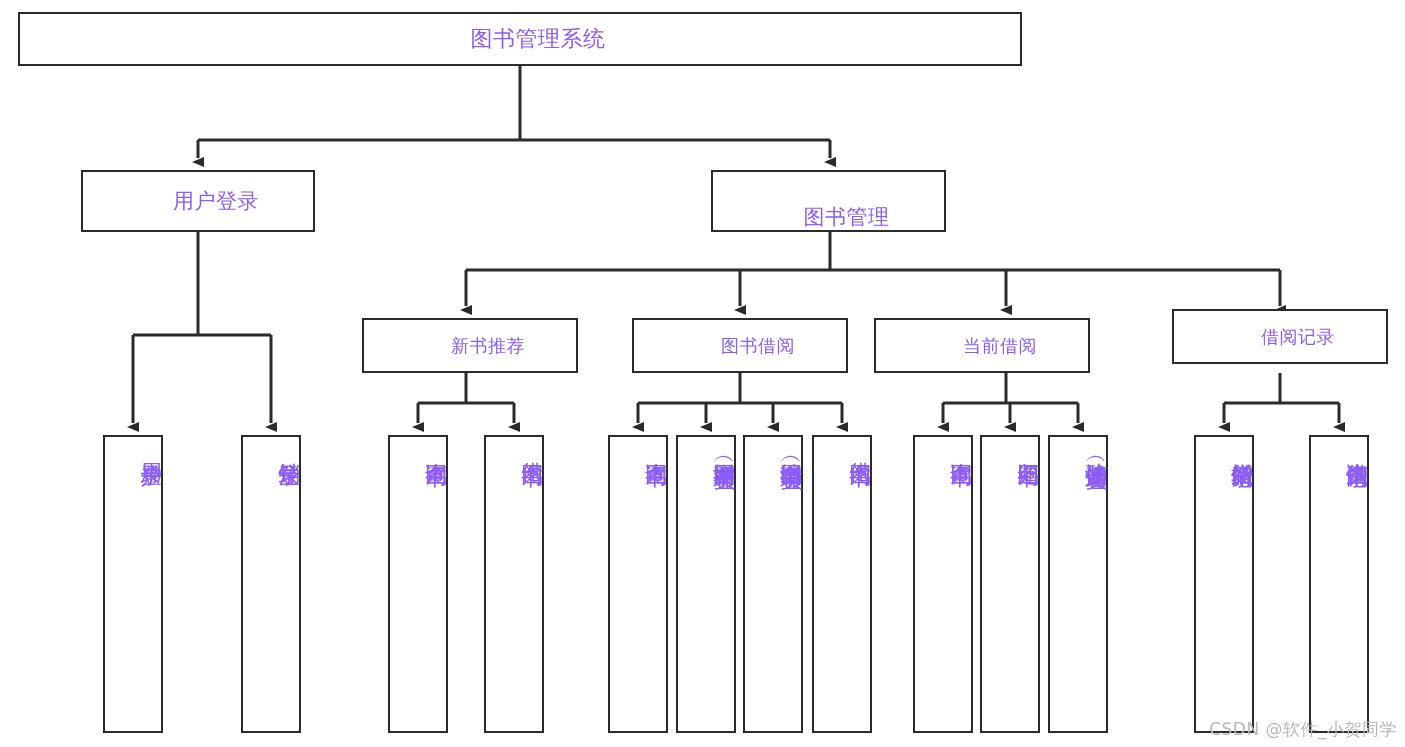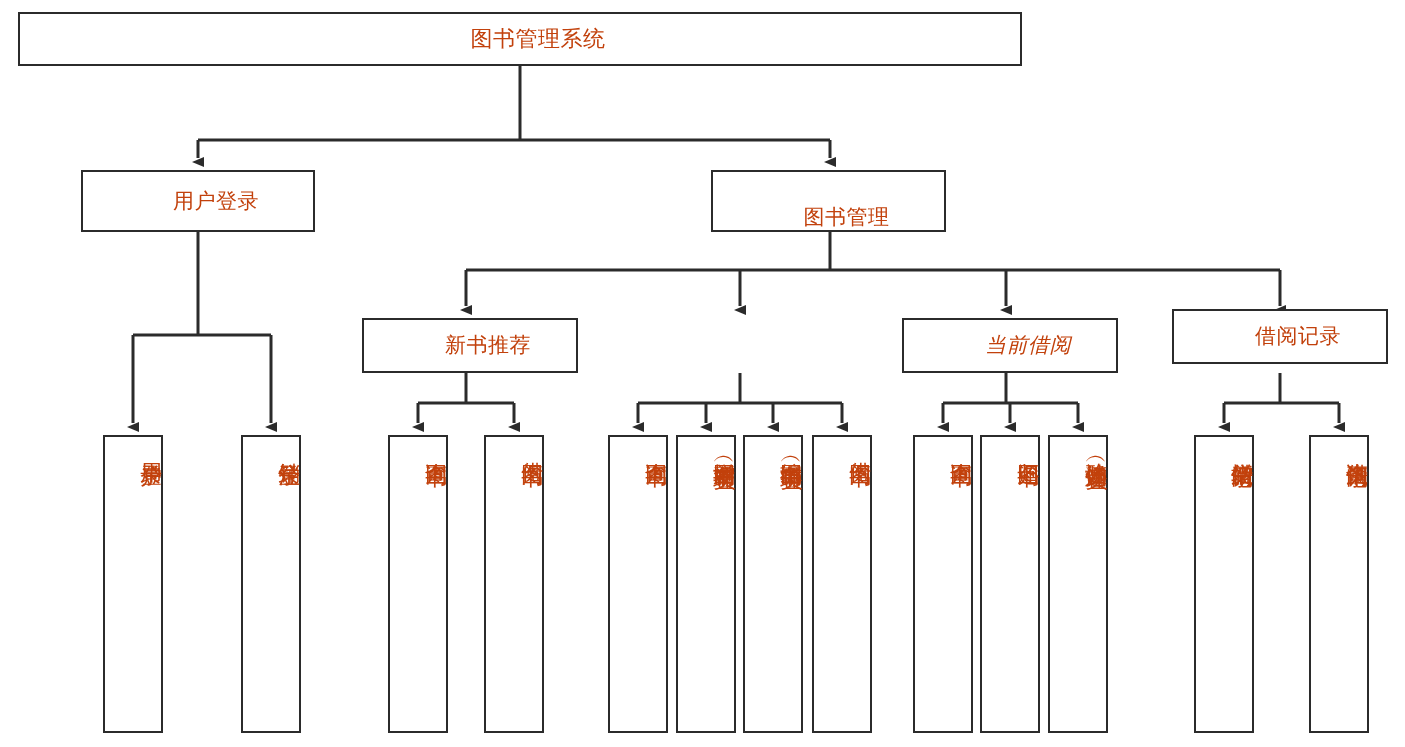--- a/index.html
+++ b/index.html
@@ -25,32 +25,32 @@
     height: 747px;
   }
   .node {
     position: absolute;
     box-sizing: border-box;
     background: #ffffff;
     border: 2px solid #2b2b2b;
     display: flex;
     align-items: center;
     justify-content: center;
-    color: #c2410c;
+    color: #8b5cf6;
     padding-left: 36px;
   }
   .node-label {
     display: block;
     text-align: center;
     line-height: 1.18;
     letter-spacing: 0.5px;
   }
   .node.root .node-label { font-size: 22px; }
   .node.lvl2 .node-label { font-size: 21px; }
-  .node.lvl3 .node-label { font-size: 21px; }
+  .node.lvl3 .node-label { font-size: 18px; }
   .node.leaf {
     align-items: flex-start;
     padding-top: 8px;
   }
   .node.leaf .node-label {
     writing-mode: vertical-rl;
     text-orientation: upright;
     font-size: 22px;
     line-height: 1.12;
     letter-spacing: 1px;
@@ -129,21 +129,24 @@
   <div class="node lvl2" style="left:81px; top:170px; width:234px; height:62px;">
     <span class="node-label">用户登录</span>
   </div>
   <div class="node lvl2" style="left:711px; top:170px; width:235px; height:62px;align-items:flex-end;">
     <span class="node-label">图书管理</span>
   </div>
 
   <div class="node lvl3" style="left:362px; top:318px; width:216px; height:55px;">
     <span class="node-label">新书推荐</span>
   </div>
-  <div class="node lvl3" style="left:902px; top:318px; width:216px; height:55px;font-style:italic;">
+  <div class="node lvl3" style="left:632px; top:318px; width:216px; height:55px;">
+    <span class="node-label">图书借阅</span>
+  </div>
+  <div class="node lvl3" style="left:874px; top:318px; width:216px; height:55px;">
     <span class="node-label">当前借阅</span>
   </div>
   <div class="node lvl3" style="left:1172px; top:309px; width:216px; height:55px;">
     <span class="node-label">借阅记录</span>
   </div>
 
   <div class="node leaf" style="left:103px; top:435px; width:60px; height:298px;">
     <span class="node-label">用户登录</span>
   </div>
   <div class="node leaf" style="left:241px; top:435px; width:60px; height:298px;">
@@ -180,14 +183,15 @@
     <span class="node-label">确认归还（管理员）</span>
   </div>
 
   <div class="node leaf" style="left:1194px; top:435px; width:60px; height:298px;">
     <span class="node-label">新增借阅记录</span>
   </div>
   <div class="node leaf" style="left:1309px; top:435px; width:60px; height:298px;">
     <span class="node-label">查询借阅记录</span>
   </div>
 
+  <div class="watermark">CSDN @软件_小贺同学</div>
 
 </div>
 
 </body></html>

